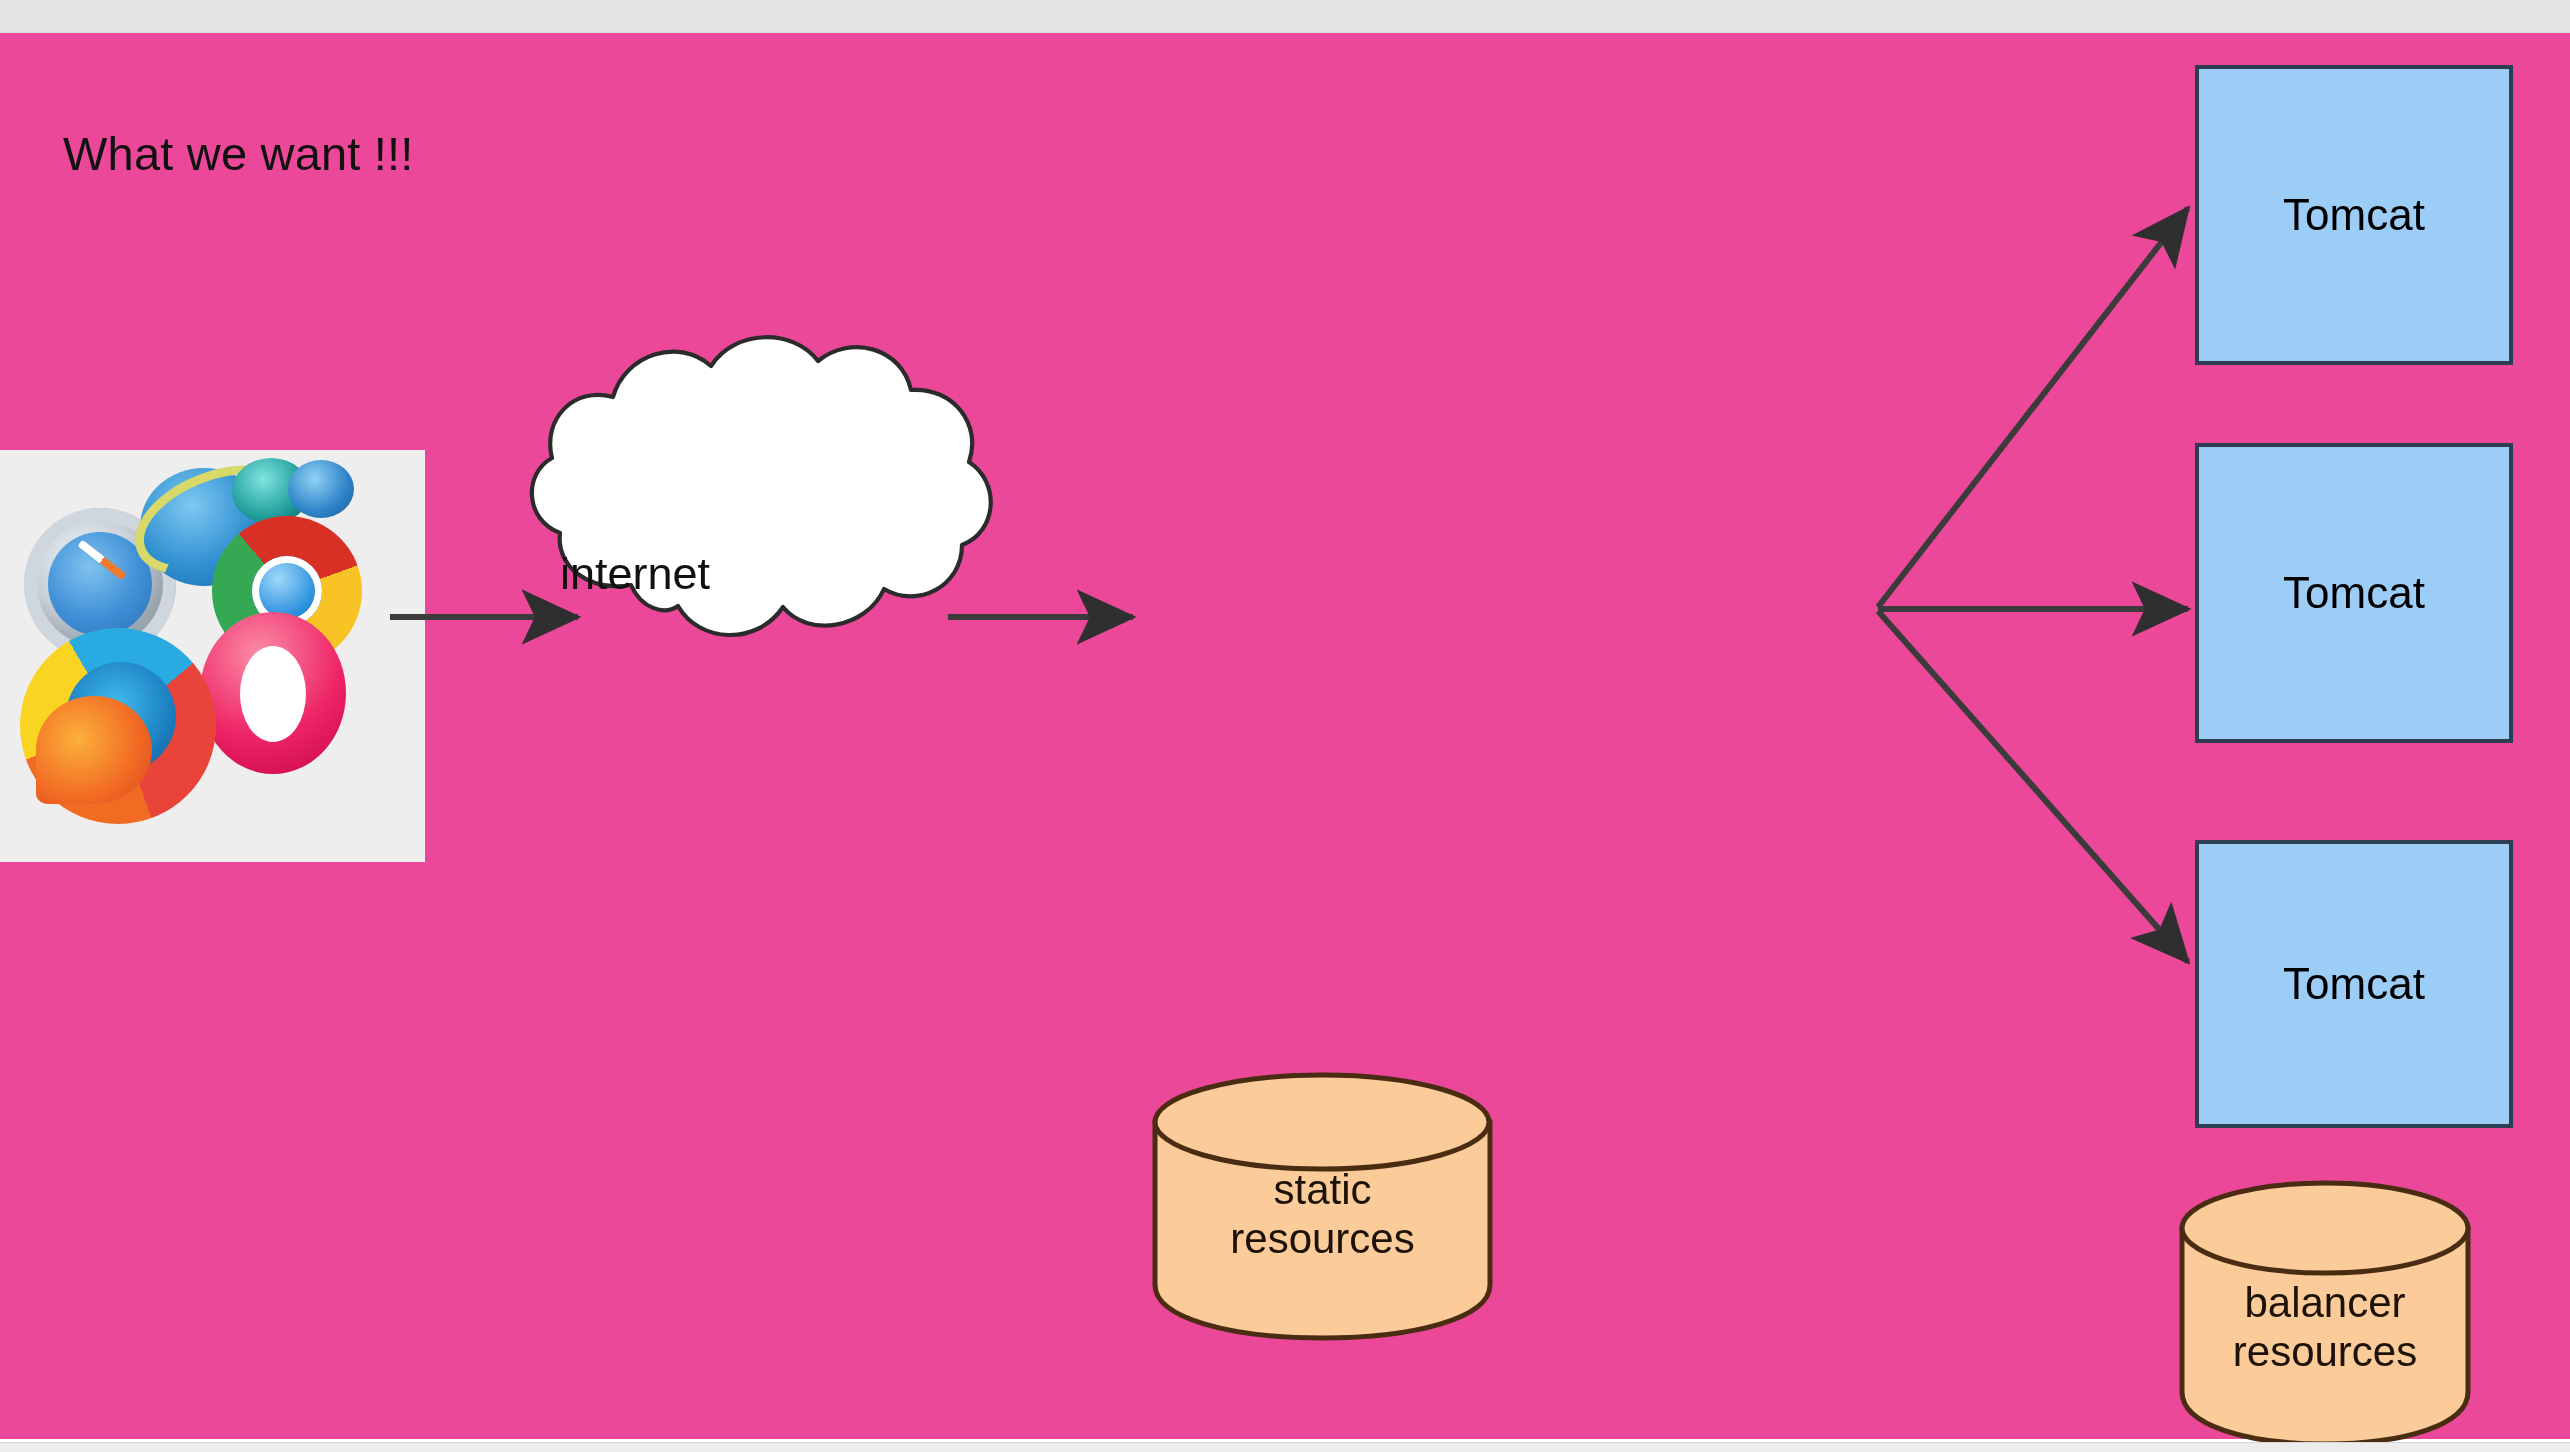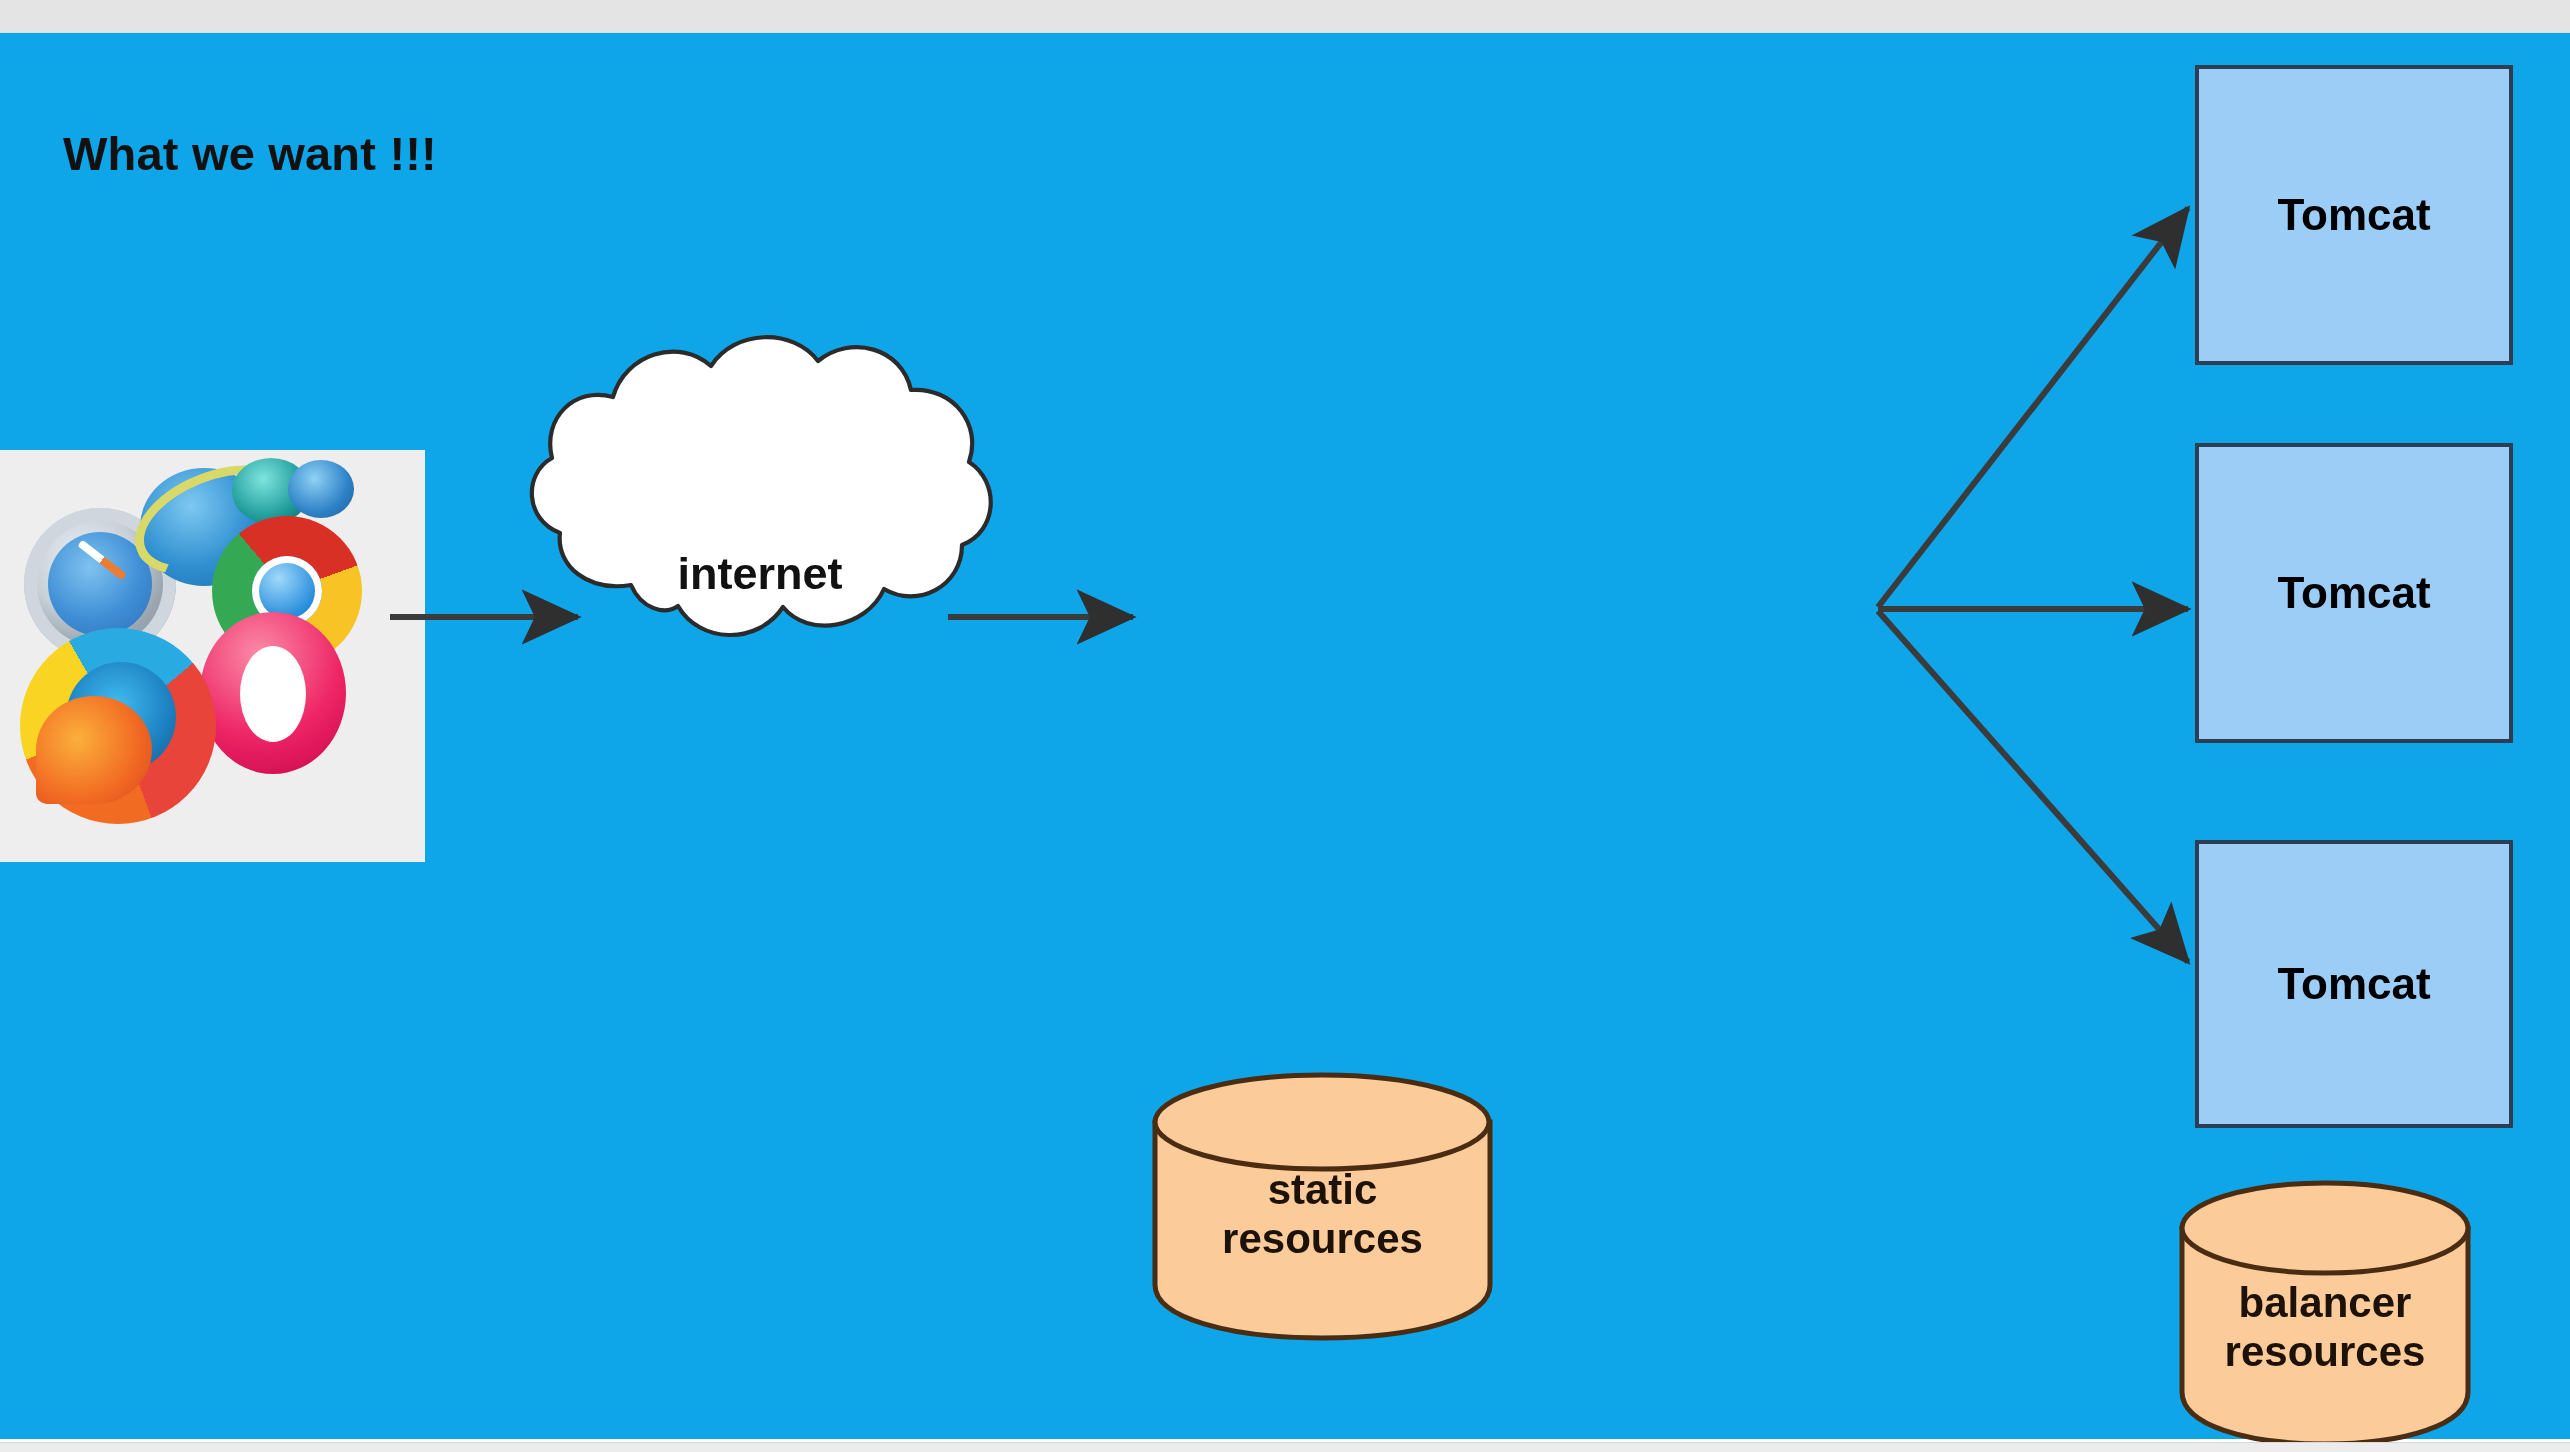--- a/index.html
+++ b/index.html
@@ -1,19 +1,19 @@
 <!DOCTYPE html>
 <html><head>
 <meta charset="utf-8">
 <style>
   html,body{margin:0;padding:0;background:#ffffff;}
   body{width:2570px;height:1452px;position:relative;overflow:hidden;
        font-family:"Liberation Sans","DejaVu Sans",sans-serif;}
 
-  #stage{position:absolute;left:0;top:0;width:2570px;height:1439px;background:#0ea5e9;font-weight:bold;}
+  #stage{position:absolute;left:0;top:0;width:2570px;height:1439px;background:#ec4899;}
 
   .band-top{position:absolute;left:0;top:0;width:2570px;height:32px;
             background:#e4e4e4;border-bottom:1px solid #dddddd;}
   .band-bottom{position:absolute;left:0;top:1442px;width:2570px;height:10px;
                background:#ececec;border-top:1px solid #d9d9d9;}
 
   .title{position:absolute;left:63px;top:126px;font-size:47px;color:#111111;
          letter-spacing:0.2px;white-space:nowrap;}
 
   
@@ -133,21 +133,21 @@
       <ellipse cx="1322" cy="1122" rx="167" ry="47" fill="#fbcb9a" stroke="#4a2c13" stroke-width="5"></ellipse>
     </g>
 
     <g>
       <path d="M2182,1228 L2182,1392 C2182,1425 2246,1444 2325,1444
                C2404,1444 2468,1425 2468,1392 L2468,1228 Z" fill="#fbcb9a" stroke="#4a2c13" stroke-width="5"></path>
       <ellipse cx="2325" cy="1228" rx="143" ry="45" fill="#fbcb9a" stroke="#4a2c13" stroke-width="5"></ellipse>
     </g>
   </svg>
 
-  <div style="position:absolute;left:560px;top:548px;width:400px;text-align:center;
+  <div style="position:absolute;left:560px;top:548px;width:400px;text-align:left;
               font-size:45px;color:#111;">internet</div>
 
 
 
   <div class="box box-tomcat tc1">
     <span>Tomcat</span>
   </div>
   <div class="box box-tomcat tc2">
     <span>Tomcat</span>
   </div>

